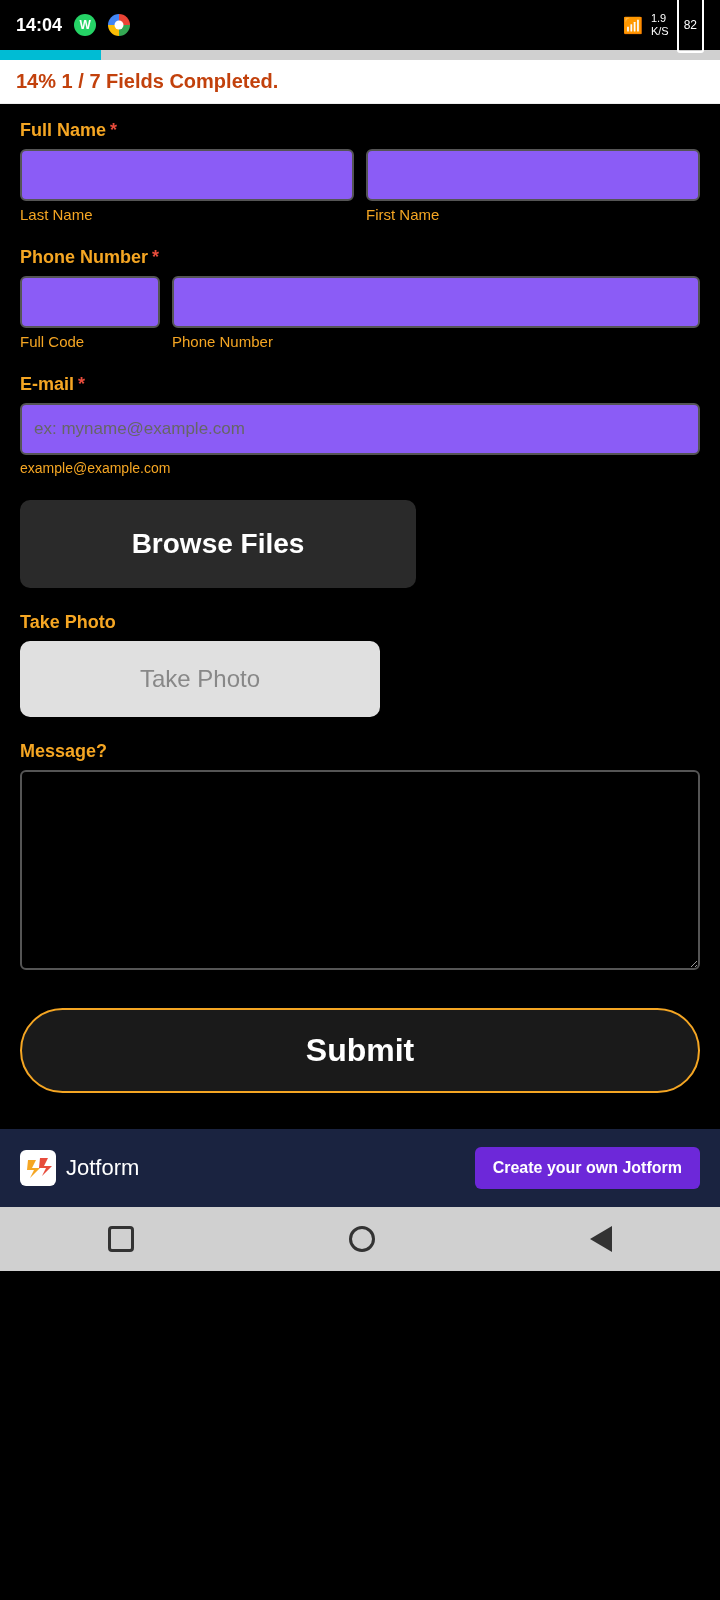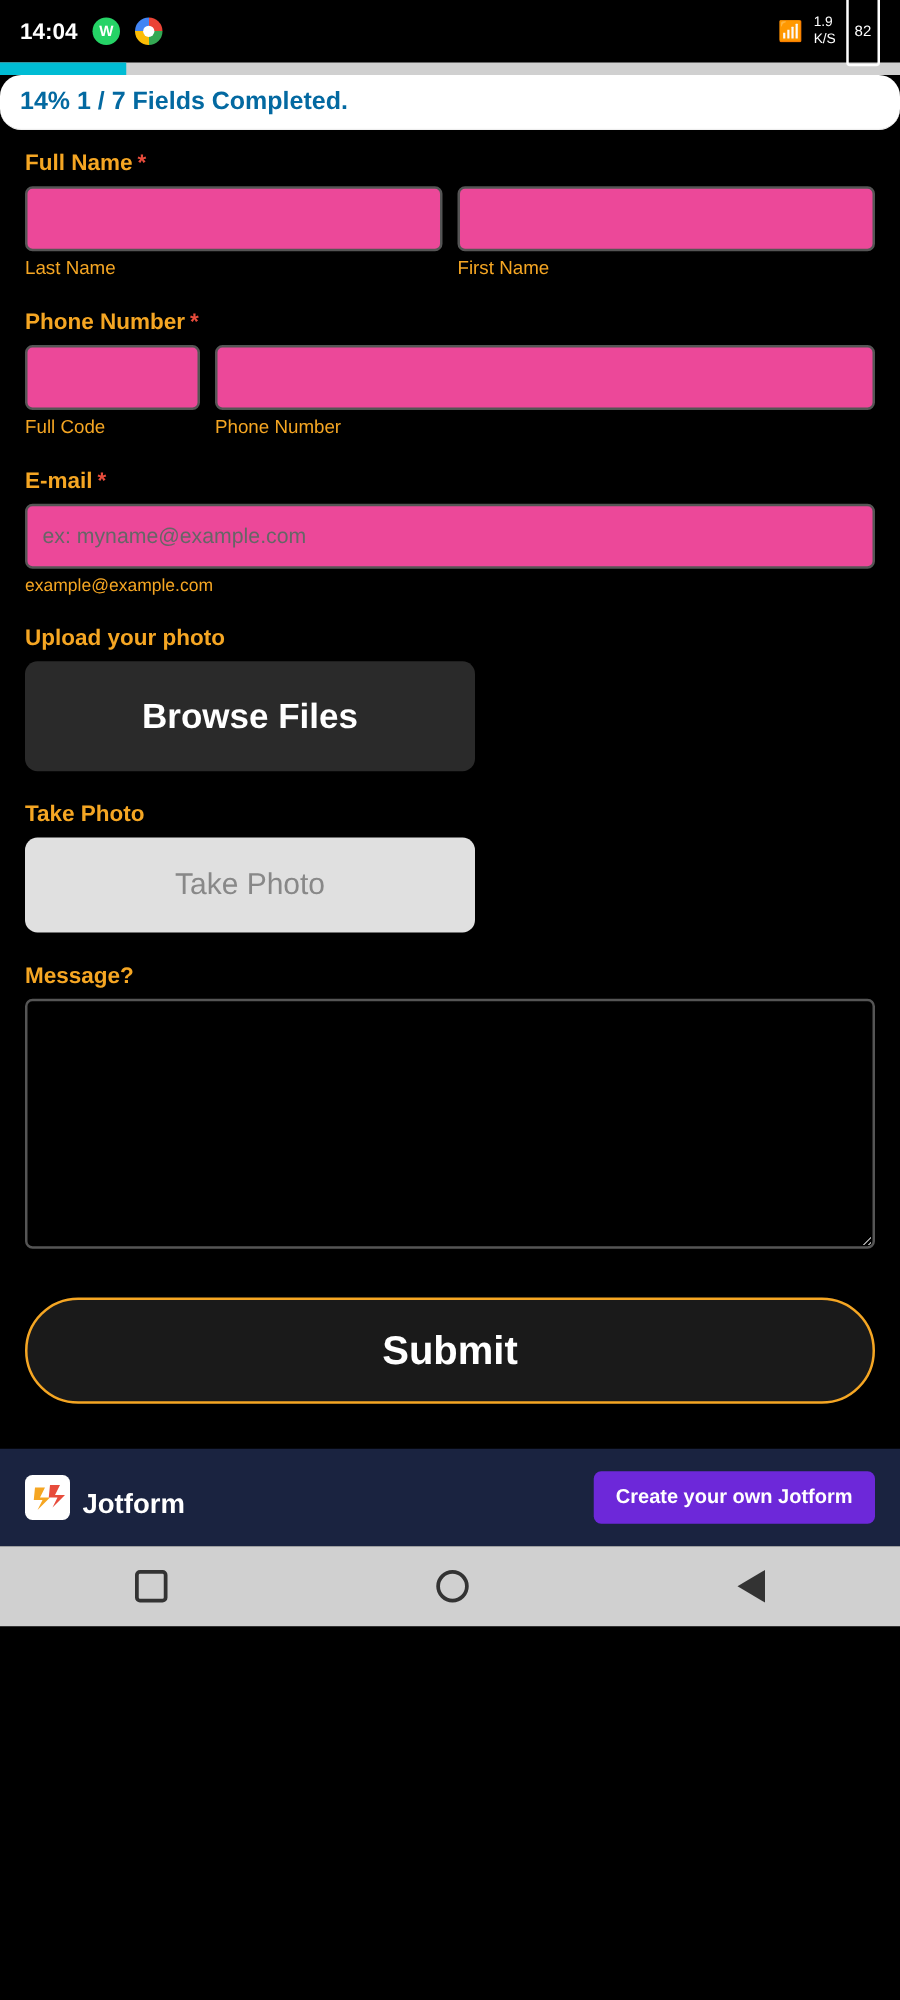--- a/index.html
+++ b/index.html
@@ -56,24 +56,23 @@
       background: #00bcd4;
       height: 100%;
       width: 14%;
     }
 
     
     .progress-label {
       background: #fff;
       padding: 10px 16px;
       font-size: 20px;
-      color: #0369a1;
+      color: #c2410c;
       font-weight: bold;
       border-bottom: 1px solid #eee;
-      border-radius: 17px;
     }
 
     
     .form-body {
       background: #000;
       padding: 16px 20px;
     }
 
     .field-group {
       margin-bottom: 24px;
@@ -100,21 +99,21 @@
     }
 
     .input-with-label {
       display: flex;
       flex-direction: column;
       flex: 1;
     }
 
     .input-with-label input,
     .form-input {
-      background: #ec4899;
+      background: #8b5cf6;
       border: 2px solid #555;
       border-radius: 6px;
       color: #fff;
       font-size: 17px;
       padding: 14px 12px;
       outline: none;
       width: 100%;
     }
 
     .input-sublabel {
@@ -153,21 +152,21 @@
     
     .browse-btn {
       background: #2a2a2a;
       border: none;
       border-radius: 10px;
       color: #fff;
       font-size: 28px;
       font-weight: bold;
       padding: 28px 40px;
       cursor: pointer;
-      width: 360px;
+      width: 396px;
       text-align: center;
       display: block;
     }
 
     
     .take-photo-btn {
       background: #e0e0e0;
       border: none;
       border-radius: 10px;
       color: #888;
@@ -199,25 +198,25 @@
       background: #1a2340;
       display: flex;
       justify-content: space-between;
       align-items: center;
       padding: 18px 20px;
       margin-top: 20px;
     }
 
     .jotform-brand {
       display: flex;
-      align-items: flex-end;
+      align-items: center;
       gap: 10px;
       color: #fff;
       font-size: 22px;
-      font-weight: bold;
+      font-weight: normal;
     }
 
     .jotform-logo {
       width: 36px;
       height: 36px;
     }
 
     .create-btn {
       background: #6d28d9;
       border: none;
@@ -374,21 +373,20 @@
     <div class="field-label">
       <span>E-mail</span>
       <span class="required-star">*</span>
     </div>
     <input type="email" class="form-input" placeholder="ex: myname@example.com" style="">
     <div class="email-hint">example@example.com</div>
   </div>
 
   
   <div class="field-group">
-    <div class="field-label">Upload your photo</div>
     <button class="browse-btn">Browse Files</button>
   </div>
 
   
   <div class="field-group">
     <div class="field-label">Take Photo</div>
     <button class="take-photo-btn">Take Photo</button>
   </div>
 
   

